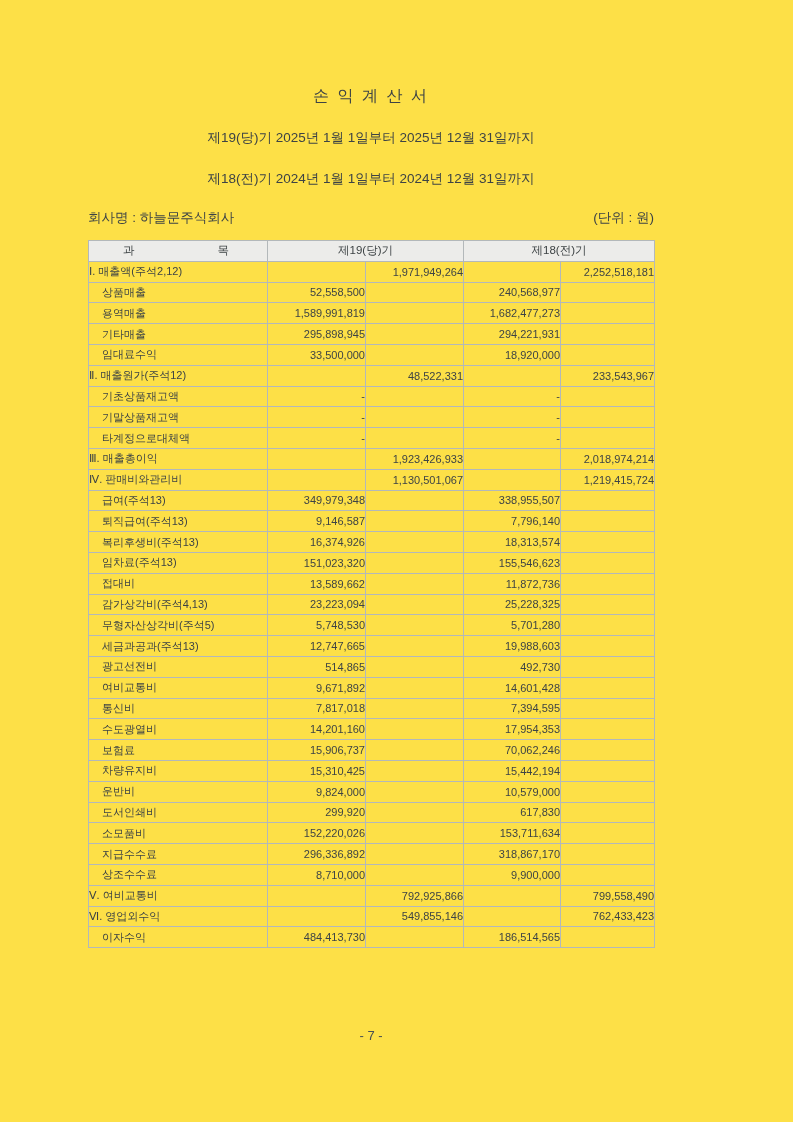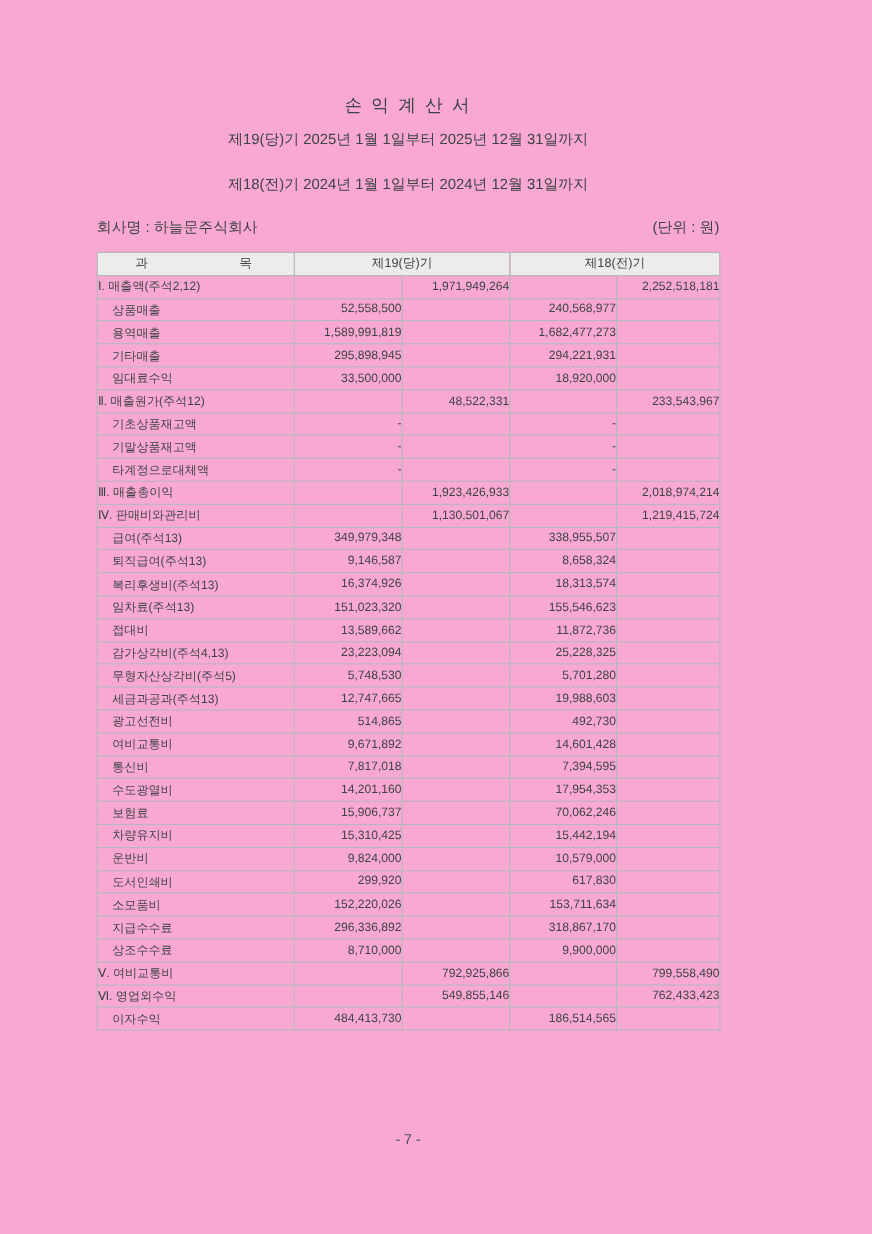--- a/index.html
+++ b/index.html
@@ -5,41 +5,41 @@
   * { margin: 0; padding: 0; box-sizing: border-box; }
   html, body {
     width: 793px; height: 1122px;
     background: #ffffff;
     font-family: "Liberation Sans", "DejaVu Sans", sans-serif;
     color: #3d4345;
   }
   .page {
     position: relative;
     width: 793px; height: 1122px;
-    background: #f9a8d4;
+    background: #fde047;
     overflow: hidden;
   }
   .content {
     position: absolute;
     left: 88px; top: 0;
     width: 566px;
   }
   .doc-title {
     margin-top: 86px;
     text-align: center;
     font-size: 16px;
     letter-spacing: 2px;
     color: #3d4345;
   }
   .period-line {
     text-align: center;
     font-size: 13.5px;
     color: #3d4345;
   }
-  .period-line.first { margin-top: 11px; }
+  .period-line.first { margin-top: 22px; }
   .period-line.second { margin-top: 23px; }
   .meta-row {
     margin-top: 21px;
     display: flex;
     justify-content: space-between;
     align-items: baseline;
     font-size: 13.5px;
     gap: 20px;
   }
   table.fin-table {
@@ -197,21 +197,21 @@
             <td class="acct indent">급여(주석13)</td>
             <td class="num">349,979,348</td>
             <td class="num"></td>
             <td class="num">338,955,507</td>
             <td class="num"></td>
           </tr>
           <tr>
             <td class="acct indent">퇴직급여(주석13)</td>
             <td class="num">9,146,587</td>
             <td class="num"></td>
-            <td class="num">8,658,324</td>
+            <td class="num">7,796,140</td>
             <td class="num"></td>
           </tr>
           <tr>
             <td class="acct indent">복리후생비(주석13)</td>
             <td class="num">16,374,926</td>
             <td class="num"></td>
             <td class="num">18,313,574</td>
             <td class="num"></td>
           </tr>
           <tr>

